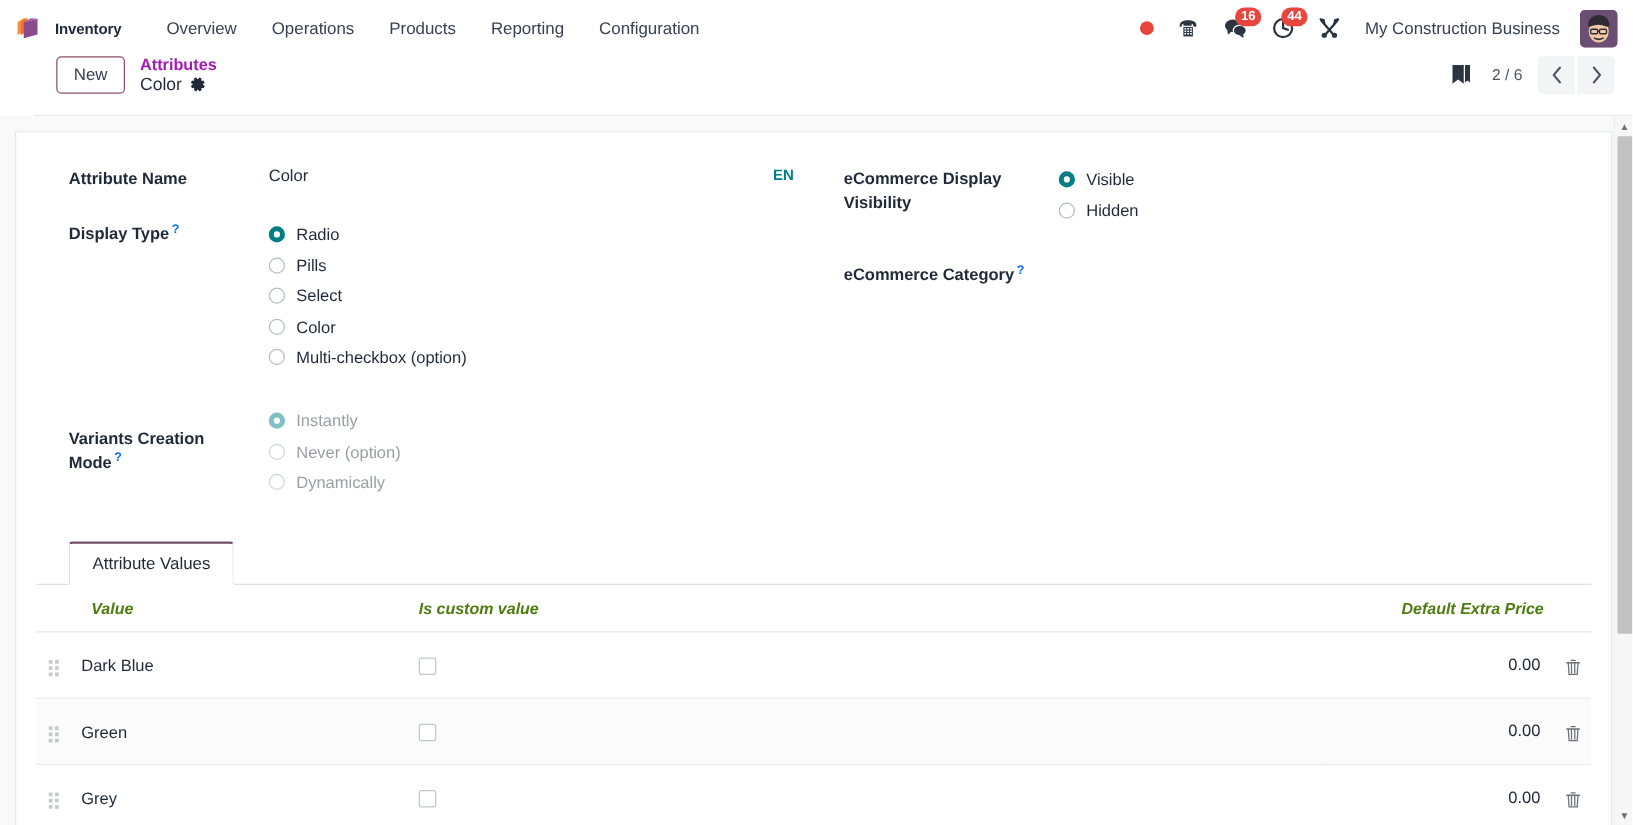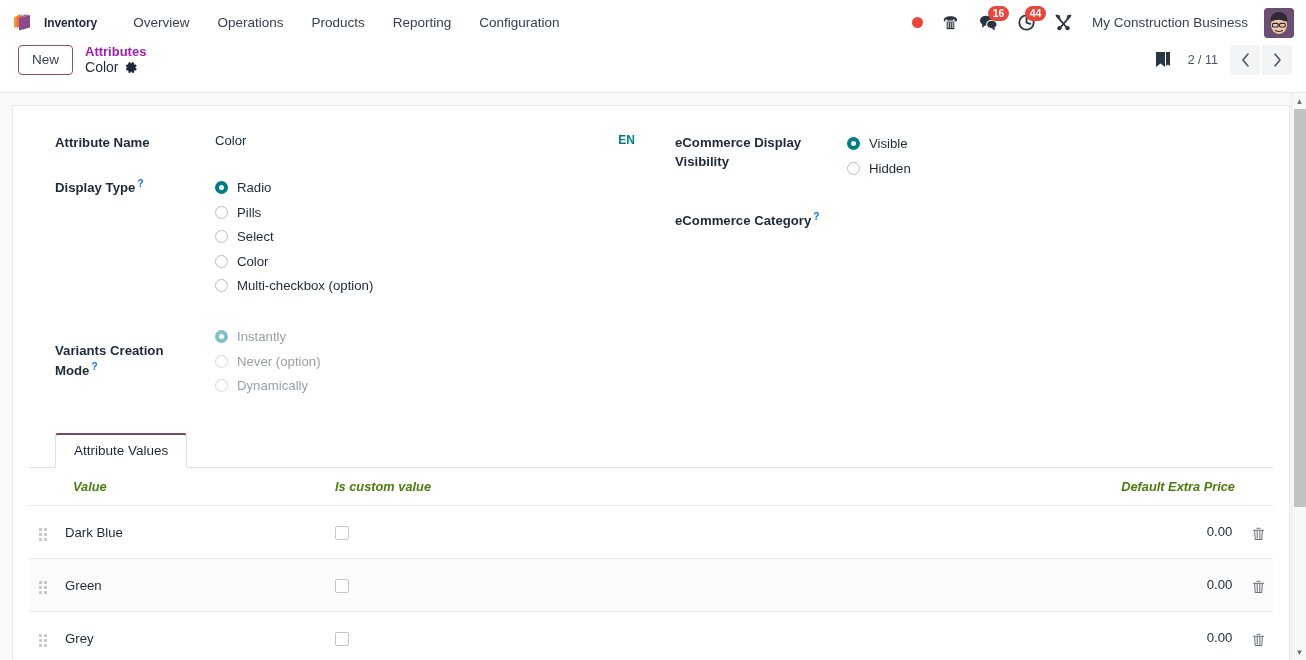--- a/index.html
+++ b/index.html
@@ -97,20 +97,21 @@
 
   
   .cp {
     height: 48px;
     background: #ffffff;
     border-bottom: 1px solid #e5e7eb;
     display: flex;
     align-items: center;
     padding: 0 14px 17px 18px;
     position: relative;
+    margin-left: 27px;
   }
   .btn-new {
     border: 1px solid #8f4f6b;
     background: #fff;
     color: #374151;
     font-size: 13.5px;
     padding: 5px 13px;
     border-radius: 4px;
     cursor: pointer;
     font-family: inherit;
@@ -514,21 +515,21 @@
     </span>
   </div>
 
   <div class="cp-right">
     <div class="bookmark-btn">
       <svg width="18" height="20" viewBox="0 0 18 20">
         <path d="M2 2h9v15l-4.5-3.4L2 17z" fill="#2b3441"></path>
         <path d="M12 2h4v14l-2-1.6-2 1.6z" fill="#2b3441"></path>
       </svg>
     </div>
-    <span class="pager-count">2 / 11</span>
+    <span class="pager-count">2 / 6</span>
     <button class="pg-btn pg-prev">
       <svg width="9" height="14" viewBox="0 0 9 14">
           <path d="M7 1L2 7l5 6" stroke="#4b5563" stroke-width="1.6" fill="none" stroke-linecap="round" stroke-linejoin="round"></path>
         </svg>
     </button>
     <button class="pg-btn pg-next">
       <svg width="9" height="14" viewBox="0 0 9 14">
           <path d="M2 1l5 6-5 6" stroke="#4b5563" stroke-width="1.6" fill="none" stroke-linecap="round" stroke-linejoin="round"></path>
         </svg>
     </button>

